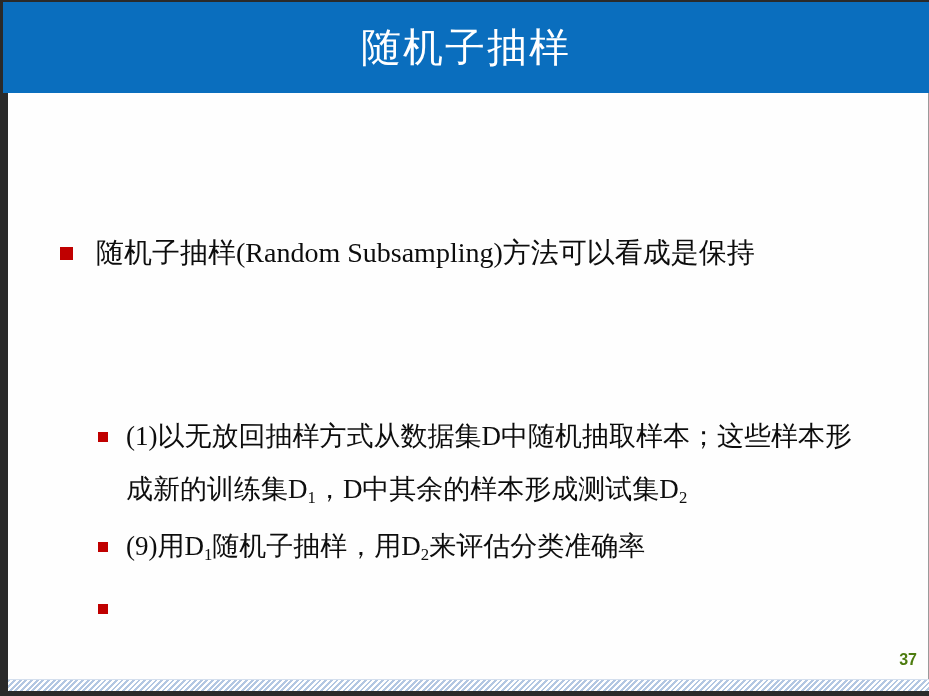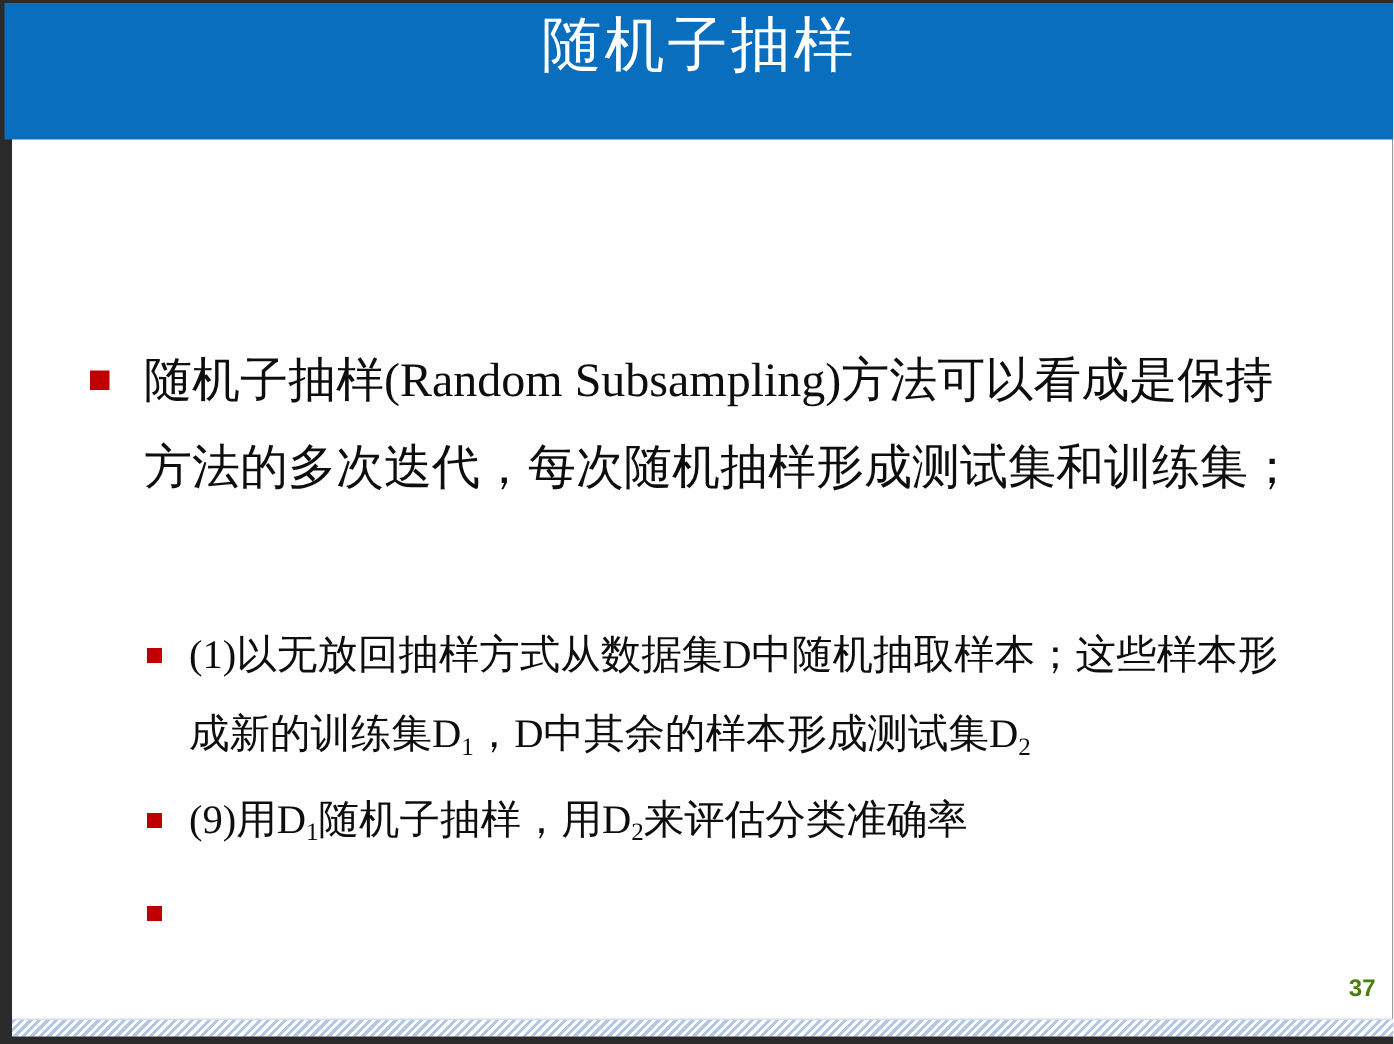--- a/index.html
+++ b/index.html
@@ -22,21 +22,21 @@
   .edge-right  { top: 0; bottom: 0; right: 0; width: 1px; background: #9a9a9a; z-index: 1; }
 
   
   .header {
     position: absolute;
     top: 2px; left: 3px; right: 0;
     height: 91px;
     background: var(--header-blue, #0a6ebe);
     z-index: 2;
     display: flex;
-    align-items: flex-start;
+    align-items: center;
     justify-content: center;
   }
   .title {
     margin: 0;
     font-family: "Liberation Sans", "DejaVu Sans", sans-serif;
     font-size: 40px;
     font-weight: 400;
     letter-spacing: 2px;
     color: #ffffff;
   }
@@ -52,21 +52,21 @@
   .main-marker { left: 52px; top: 154px; width: 13px; height: 13px; }
   .sub-marker  { width: 10px; height: 10px; left: 90px; }
   .sub1m { top: 339px; }
   .sub2m { top: 449px; }
   .sub3m { top: 511px; }
 
   .main-text {
     position: absolute;
     left: 88px; top: 131px;
     width: 812px;
-    font-size: 32px;
+    font-size: 28px;
     line-height: 58px;
     white-space: nowrap;
     font-family: Liberation Serif, serif;
   }
   .sub-text {
     position: absolute;
     left: 118px;
     width: 790px;
     font-size: 27px;
     line-height: 53px;
@@ -120,21 +120,20 @@
 
   <header class="header">
     <h1 class="title">随机子抽样</h1>
   </header>
 
   <main class="content">
 
     <span class="bullet main-marker"></span>
     <div class="main-text">
         <div>随机子抽样(Random Subsampling)方法可以看成是保持</div>
-        <div>方法的多次迭代，每次随机抽样形成测试集和训练集；</div>
       </div>
 
     <span class="bullet sub-marker sub1m"></span>
     <div class="sub-text sub1">
         <div><span>(1)以无放回抽样方式从数据集D中随机抽取样本；这些样本形</span></div>
         <div><span>成新的训练集D</span><span class="subscript">1</span><span>，D中其余的样本形成测试集D</span><span class="subscript">2</span></div>
       </div>
 
     <span class="bullet sub-marker sub2m"></span>
     <div class="sub-text sub2">

